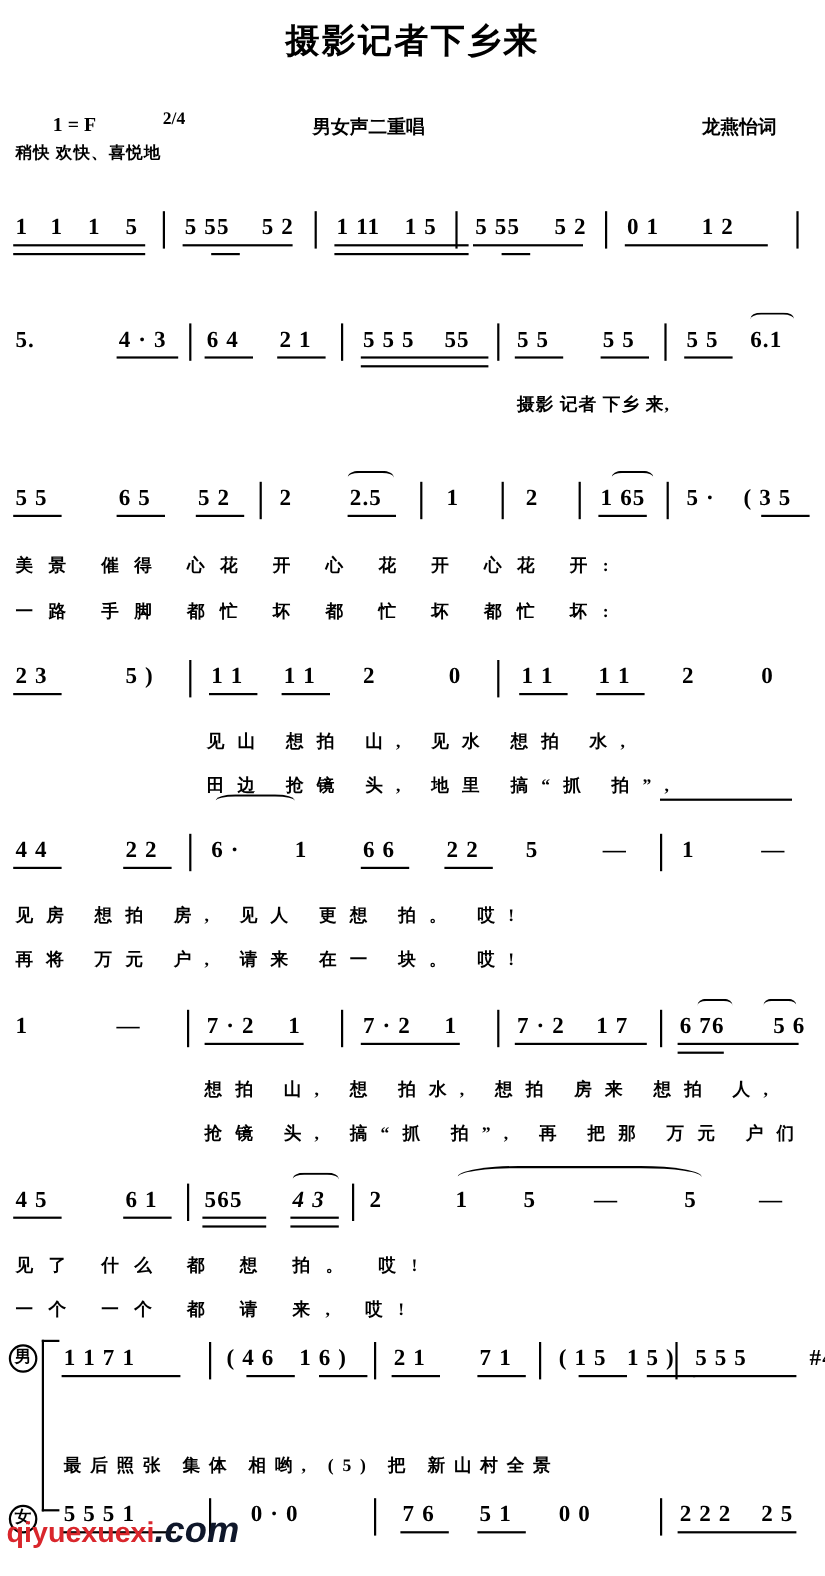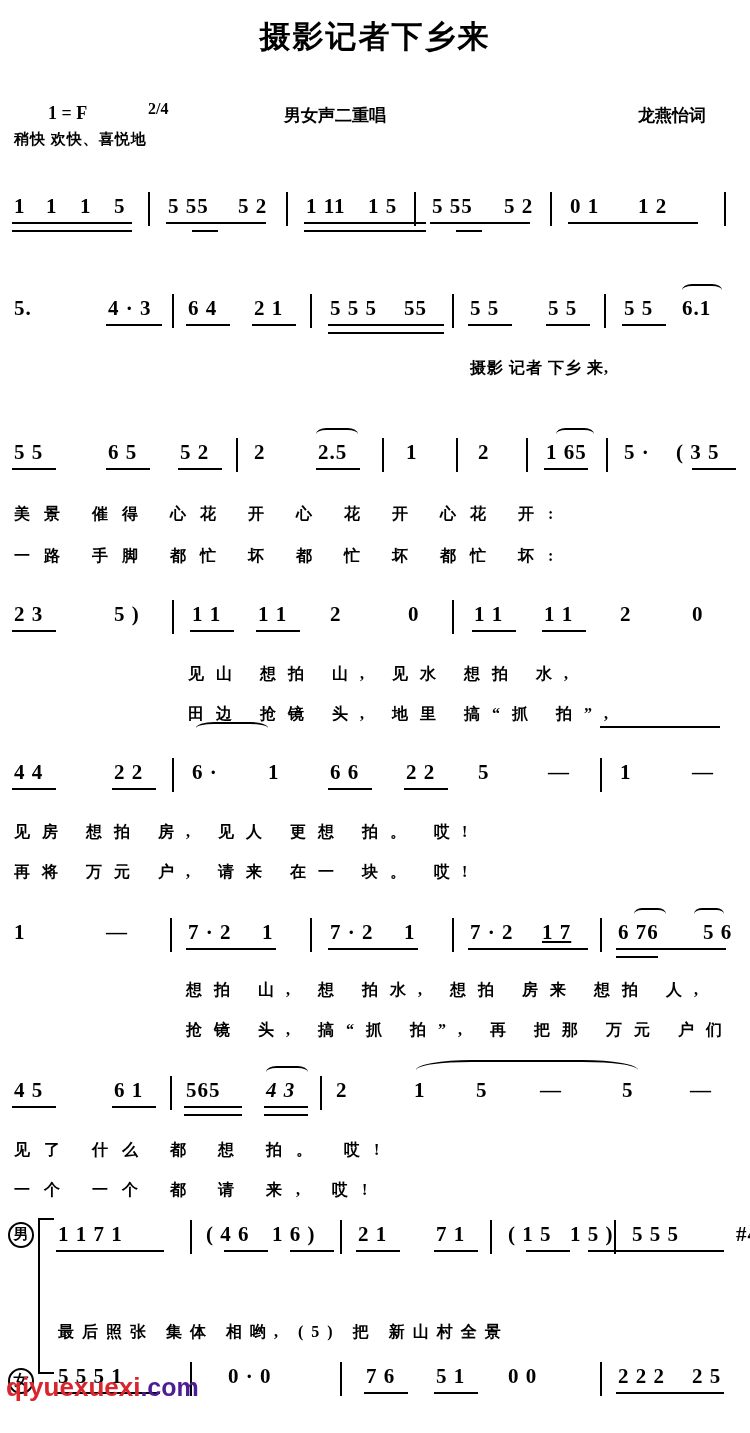--- a/index.html
+++ b/index.html
@@ -127,21 +127,21 @@
     position: absolute;
     left: 6px;
     top: 1372px;
     font-family: "Liberation Sans", sans-serif;
     font-size: 26px;
     font-weight: bold;
     letter-spacing: 0px;
   }
   .wm-q { color: #d9262c; }
   .wm-rest { color: #d9262c; }
-  .wm-sub { color: #4c1d95; font-size: 25px; }
+  .wm-sub { color: #0f172a; font-size: 33px; font-style: italic; }
 </style>
 </head>
 <body>
 
 <div class="sheet">
 
   <div class="title">摄影记者下乡来</div>
 
   <div class="hdr-key">1 = F</div>
   <div class="hdr-meter">2/4</div>
@@ -268,21 +268,21 @@
   <div class="cell lyric" style="top:822px; left:14px; letter-spacing:12px;">见房 想拍 房, 见人 更想 拍。 哎!</div>
   <div class="cell lyric" style="top:862px; left:14px; letter-spacing:12px;">再将 万元 户, 请来 在一 块。 哎!</div>
 
   <div class="cell note" style="top:920px; left:14px;">1</div>
   <div class="cell note" style="top:920px; left:106px;">—</div>
   <div class="cell note" style="top:920px; left:188px;">7 · 2</div>
   <div class="cell note" style="top:920px; left:262px;">1</div>
   <div class="cell note" style="top:920px; left:330px;">7 · 2</div>
   <div class="cell note" style="top:920px; left:404px;">1</div>
   <div class="cell note" style="top:920px; left:470px;">7 · 2</div>
-  <div class="cell note" style="top:920px; left:542px;text-decoration:underline;">1 7</div>
+  <div class="cell note" style="top:920px; left:542px;">1 7</div>
   <div class="cell note" style="top:920px; left:618px;">6 76</div>
   <div class="cell note" style="top:920px; left:690px;margin-left:13px;">5 6</div>
   <div class="beam" style="top:948px; left:186px; width:90px;"></div>
   <div class="beam" style="top:948px; left:328px; width:90px;"></div>
   <div class="beam" style="top:948px; left:468px; width:120px;"></div>
   <div class="beam" style="top:948px; left:616px; width:110px;"></div>
   <div class="beam" style="top:956px; left:616px; width:42px;"></div>
   <div class="tie" style="top:908px; left:634px; width:32px;"></div>
   <div class="tie" style="top:908px; left:694px; width:30px;"></div>
   <div class="barline" style="top:918px; left:170px; height:34px;"></div>

